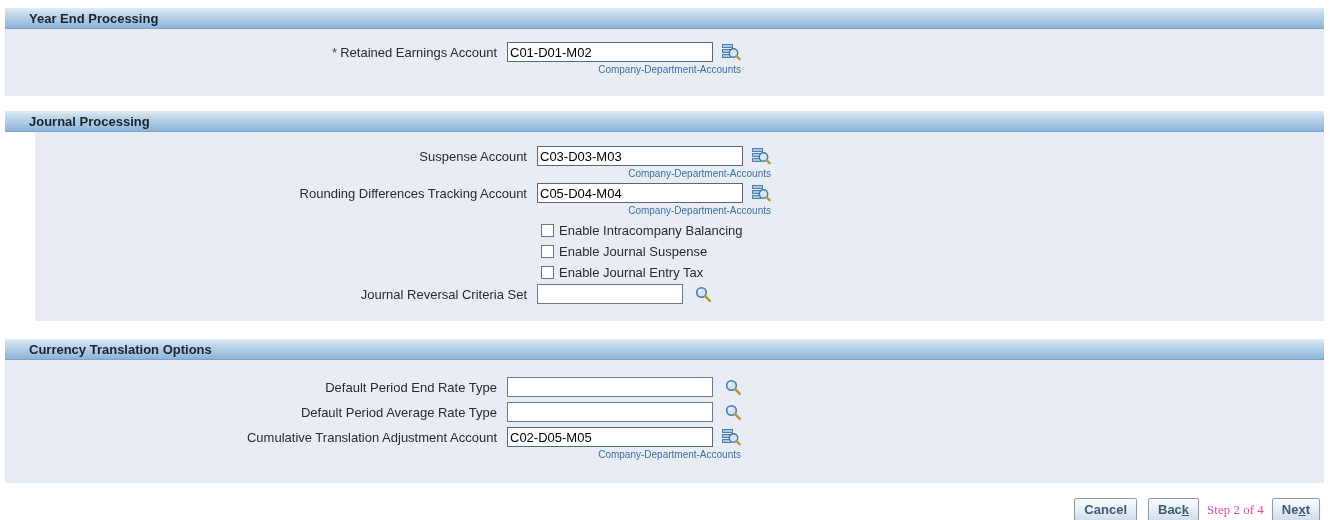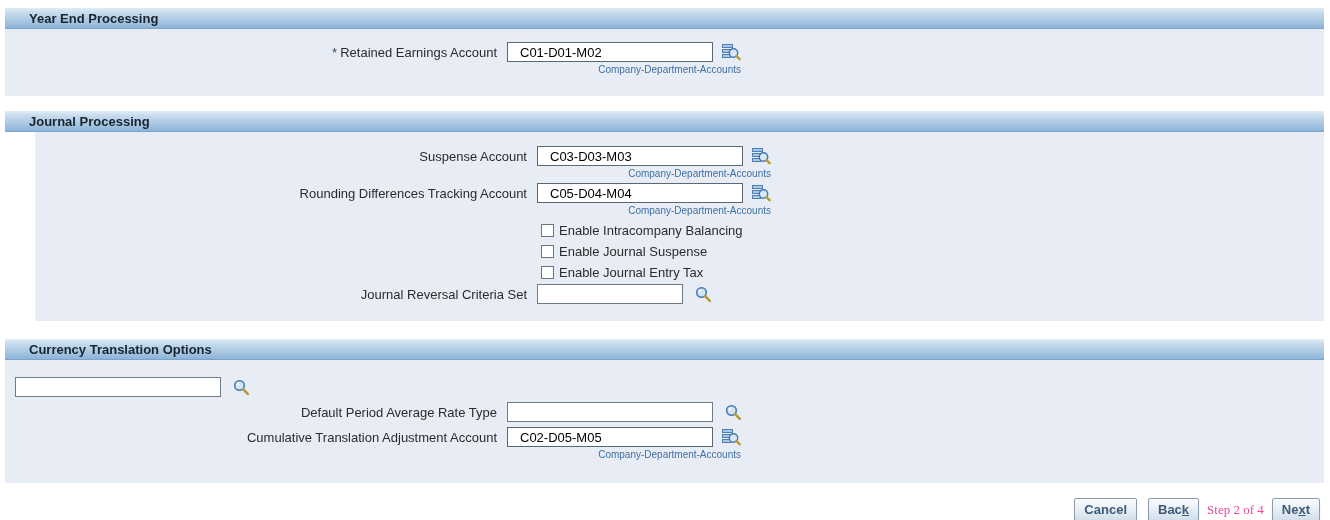--- a/index.html
+++ b/index.html
@@ -27,21 +27,21 @@
 
   .form-row { display: flex; align-items: flex-start; }
   .label-cell {
     width: 492px; flex: none; text-align: right;
     padding-top: 3px; color: #2b2b2b;
   }
   .req { color: #3c4c5c; margin-right: 3px; }
   .field-group { margin-left: 10px; }
   .input-line { display: flex; align-items: center; }
   input.text {
-    width: 206px; height: 20px; padding: 0 12px;
+    width: 206px; height: 20px; padding: 0 2px;
     border: 1px solid #5b6874; background: #fff;
     font: 13px "Liberation Sans", sans-serif; color: #000;
   }
   input.text.short { width: 146px; border-color: #6e7a87; }
   input.text.empty { border-color: #6e7a87; }
   .icon { margin-left: 9px; display: inline-flex; cursor: pointer; }
   .icon.mag { margin-left: 12px; }
   .hint-link { font-size: 10px; color: #3f6fa3; margin: 2px 0 4px 1px; text-align: right; }
   .row-space { height: 5px; }
 
@@ -181,20 +181,21 @@
   </div>
 </div>
 
 <div class="section-gap-b"></div>
 
 <div class="section">
   <div class="section-header">Currency Translation Options</div>
   <div class="section-body pad-b3">
 
     <div class="form-row">
+      <div class="label-cell">Default Period End Rate Type</div>
       <div class="field-group">
         <div class="input-line">
           <input class="text empty" type="text" value="" style="">
           <span class="icon mag">
               <svg width="17" height="17" viewBox="0 0 17 17">
                 <use href="#ico-mag"></use>
               </svg>
             </span>
         </div>
       </div>

